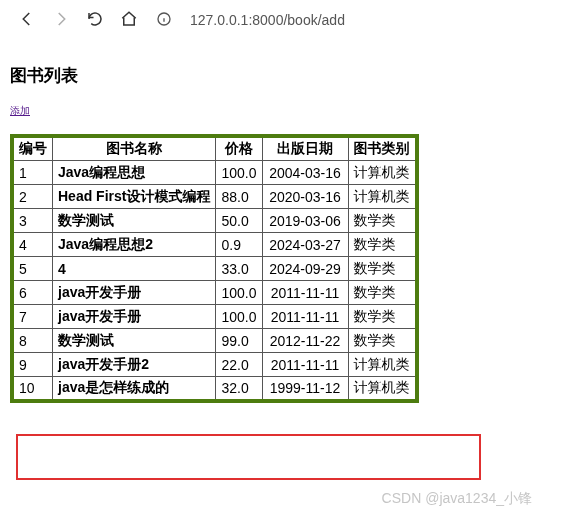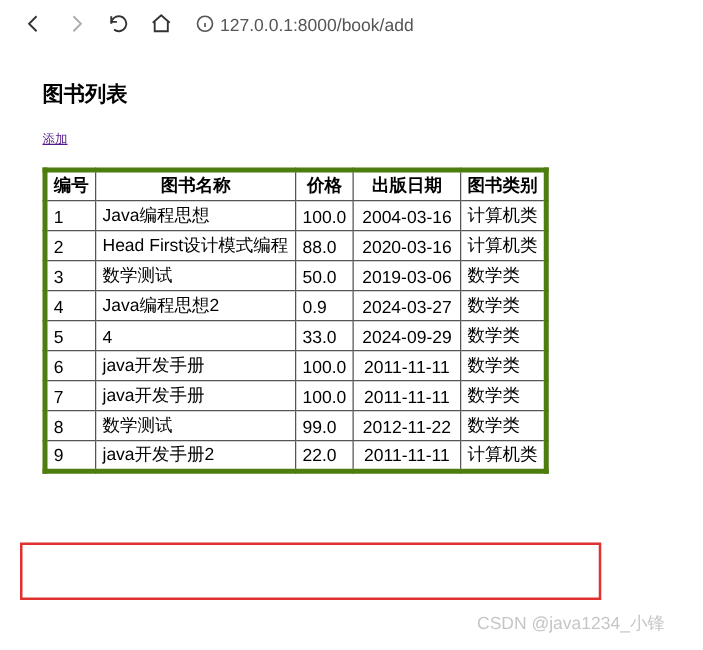--- a/index.html
+++ b/index.html
@@ -11,41 +11,41 @@
   }
   .toolbar {
     display: flex;
     align-items: center;
     gap: 18px;
     padding: 8px 18px;
     height: 40px;
   }
   .toolbar .nav-icons { display: flex; gap: 16px; align-items: center; }
   .toolbar svg { width: 18px; height: 18px; stroke: #333; fill: none; stroke-width: 2; }
-  .url-area { display: flex; align-items: center; gap: 4px; color: #555; font-size: 14px; }
+  .url-area { display: flex; align-items: center; gap: 18px; color: #555; font-size: 14px; }
   .url-area .info-icon svg { stroke: #555; width: 16px; height: 16px; }
-  .content { padding: 14px 34px; }
+  .content { padding: 14px 10px; }
   h2 { font-size: 17px; font-weight: bold; margin: 10px 0 14px 0; }
   a.add-link { color: #551a8b; text-decoration: underline; font-size: 10px; }
   table {
     border-collapse: collapse;
     margin-top: 16px;
     border: 4px solid #4d7c0f;
   }
   th, td {
     border: 1px solid #555;
     padding: 2px 5px;
     font-size: 14px;
     text-align: left;
     vertical-align: middle;
     height: 24px;
   }
   th { text-align: center; font-weight: bold; }
   td.col-id { min-width: 28px; }
-  td.col-name { min-width: 160px; }
+  td.col-name { min-width: 160px; font-weight: bold; }
   td.col-price { min-width: 40px; }
   td.col-date { min-width: 86px; text-align: center; }
   td.col-cat { min-width: 60px; }
   .highlight-box {
     position: absolute;
     border: 2px solid #e03030;
     pointer-events: none;
   }
   .watermark {
     position: absolute;
@@ -169,20 +169,27 @@
             <td class="col-date">2012-11-22</td>
             <td class="col-cat">数学类</td>
           </tr>
           <tr>
             <td class="col-id">9</td>
             <td class="col-name">java开发手册2</td>
             <td class="col-price">22.0</td>
             <td class="col-date">2011-11-11</td>
             <td class="col-cat">计算机类</td>
           </tr>
+          <tr>
+            <td class="col-id">10</td>
+            <td class="col-name">java是怎样练成的</td>
+            <td class="col-price">32.0</td>
+            <td class="col-date">1999-11-12</td>
+            <td class="col-cat">计算机类</td>
+          </tr>
         </tbody>
     </table>
   </div>
 
   <div class="highlight-box" style="left:16px; top:434px; width:465px; height:46px;"></div>
   <div class="watermark" style="right:30px; bottom:12px;">CSDN @java1234_小锋</div>
 
 </div>
 
 </body></html>

